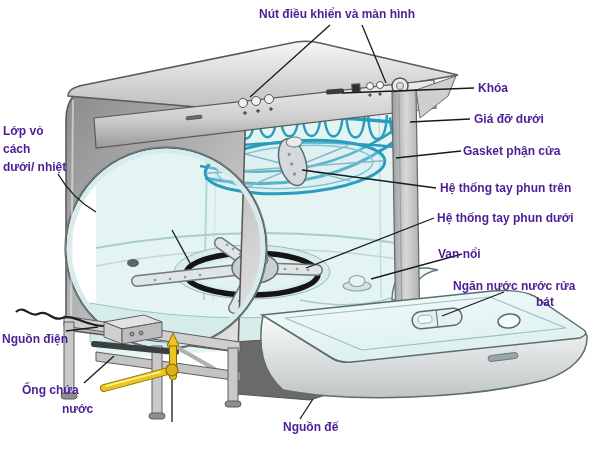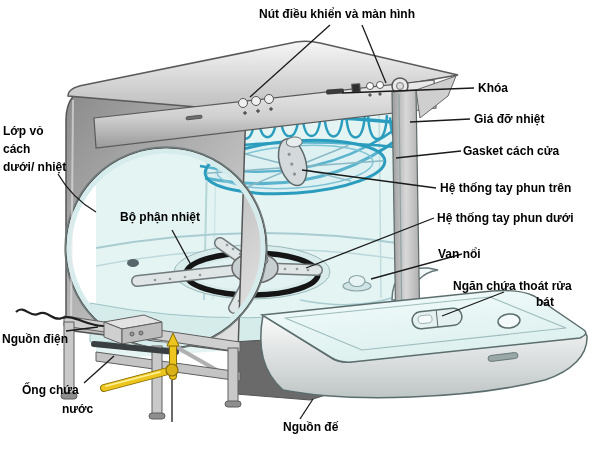--- a/index.html
+++ b/index.html
@@ -4,21 +4,21 @@
 <style>
   html,body{margin:0;padding:0;background:#ffffff;}
   #stage{
     position:relative;width:600px;height:452px;background:#ffffff;overflow:hidden;
     font-family:"Liberation Sans",sans-serif;
   }
   #art{position:absolute;left:0;top:0;}
   .label{
     position:absolute;
     font:700 12px "Liberation Sans",sans-serif;
-    color:#000000;
+    color:#4c1d95;
     white-space:nowrap;
     line-height:15px;
   }
 </style>
 </head>
 <body>
 
 <div id="stage">
 
   <svg id="art" width="600" height="452" viewBox="0 0 600 452">
@@ -248,28 +248,27 @@
       <path d="M172,230 L191,265"></path>
       <path d="M66,331 L98,327"></path>
       <path d="M84,383 L114,356"></path>
       <path d="M172,422 L172,380"></path>
       <path d="M300,419 L313,399"></path>
     </g>
   </svg>
 
   <div class="label" style="left:259px;top:7px">Nút điều khiển và màn hình</div>
   <div class="label" style="left:478px;top:81px">Khóa</div>
-  <div class="label" style="left:474px;top:112px">Giá đỡ nhiệt</div>
-  <div class="label" style="left:463px;top:144px">Gasket cách cửa</div>
+  <div class="label" style="left:474px;top:112px">Giá đỡ dưới</div>
+  <div class="label" style="left:463px;top:144px">Gasket phận cửa</div>
   <div class="label" style="left:437px;top:211px">Hệ thống tay phun dưới</div>
   <div class="label" style="left:440px;top:181px">Hệ thống tay phun trên</div>
   <div class="label" style="left:438px;top:247px">Van nổi</div>
-  <div class="label" style="left:453px;top:279px">Ngăn chứa thoát rửa</div>
+  <div class="label" style="left:453px;top:279px">Ngăn nước nước rửa</div>
   <div class="label" style="left:536px;top:295px">bát</div>
   <div class="label" style="left:3px;top:124px">Lớp vỏ</div>
   <div class="label" style="left:3px;top:142px">cách</div>
   <div class="label" style="left:3px;top:160px">dưới/ nhiệt</div>
-  <div class="label" style="left:120px;top:210px">Bộ phận nhiệt</div>
   <div class="label" style="left:2px;top:332px">Nguồn điện</div>
   <div class="label" style="left:22px;top:383px">Ống chứa</div>
   <div class="label" style="left:62px;top:402px">nước</div>
   <div class="label" style="left:283px;top:420px">Nguồn đế</div>
 </div>
 
 </body></html>

